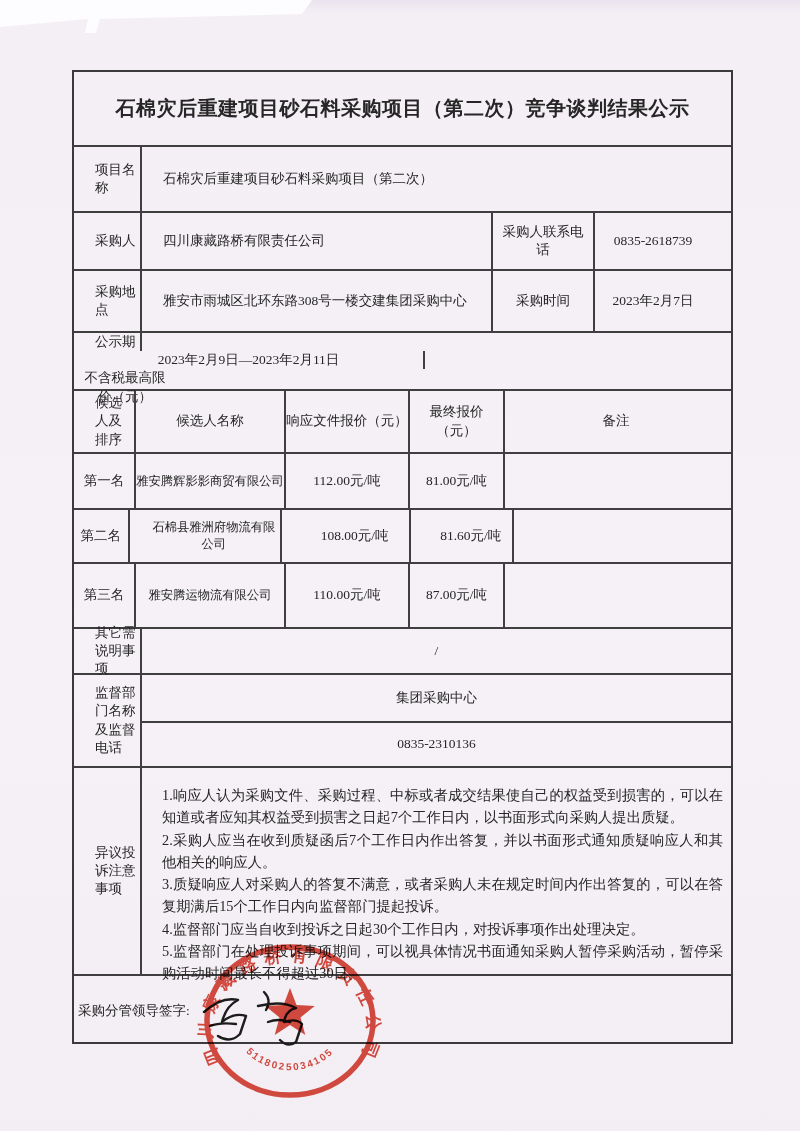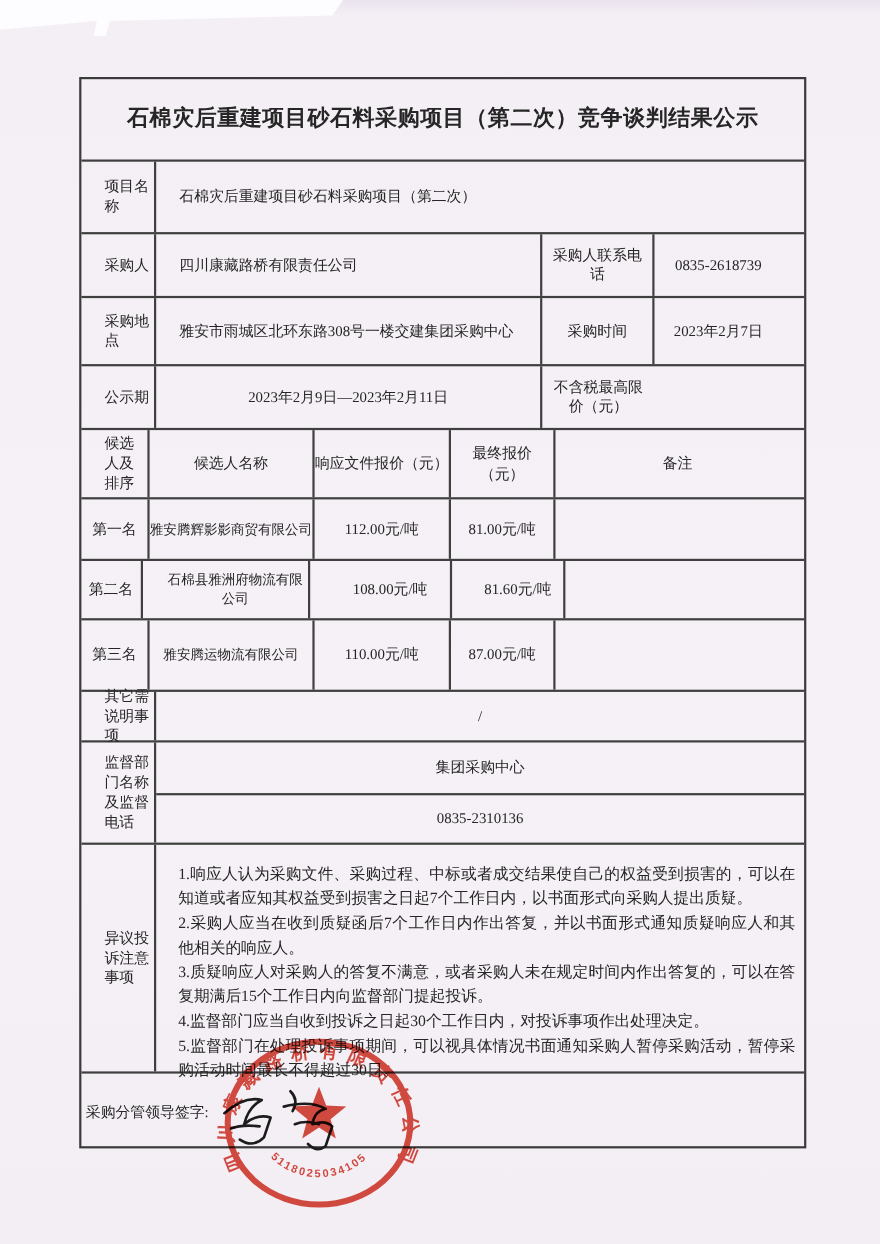--- a/index.html
+++ b/index.html
@@ -24,21 +24,21 @@
   .row:last-child{border-bottom:none;}
   .cell{box-sizing:border-box;border-right:2px solid #3f3f3f;display:flex;align-items:center;}
   .cell:last-child{border-right:none;border-radius:13px;}
   .c{justify-content:center;text-align:center;}
   .l{justify-content:flex-start;text-align:left;padding-left:21px;padding-right:4px;}
   .title-row{height:75px;}
   .title-cell{width:657px;justify-content:center;font-weight:bold;font-size:20px;letter-spacing:0.5px;}
   .r-project{height:66px;}
   .r-purchaser{height:58px;}
   .r-location{height:62px;}
-  .r-publicity{height:58px;}
+  .r-publicity{height:58px;flex-direction:column;}
   .r-candhead{height:63px;}
   .r-cand1{height:56px;}
   .r-cand2{height:54px;gap:18px;}
   .r-cand3{height:65px;}
   .r-other{height:46px;}
   .r-supervise{height:93px;}
   .r-objection{height:208px;}
   .r-sign{height:70px;}
   .w-label{width:68px;}
   .w-wide{width:589px;}

